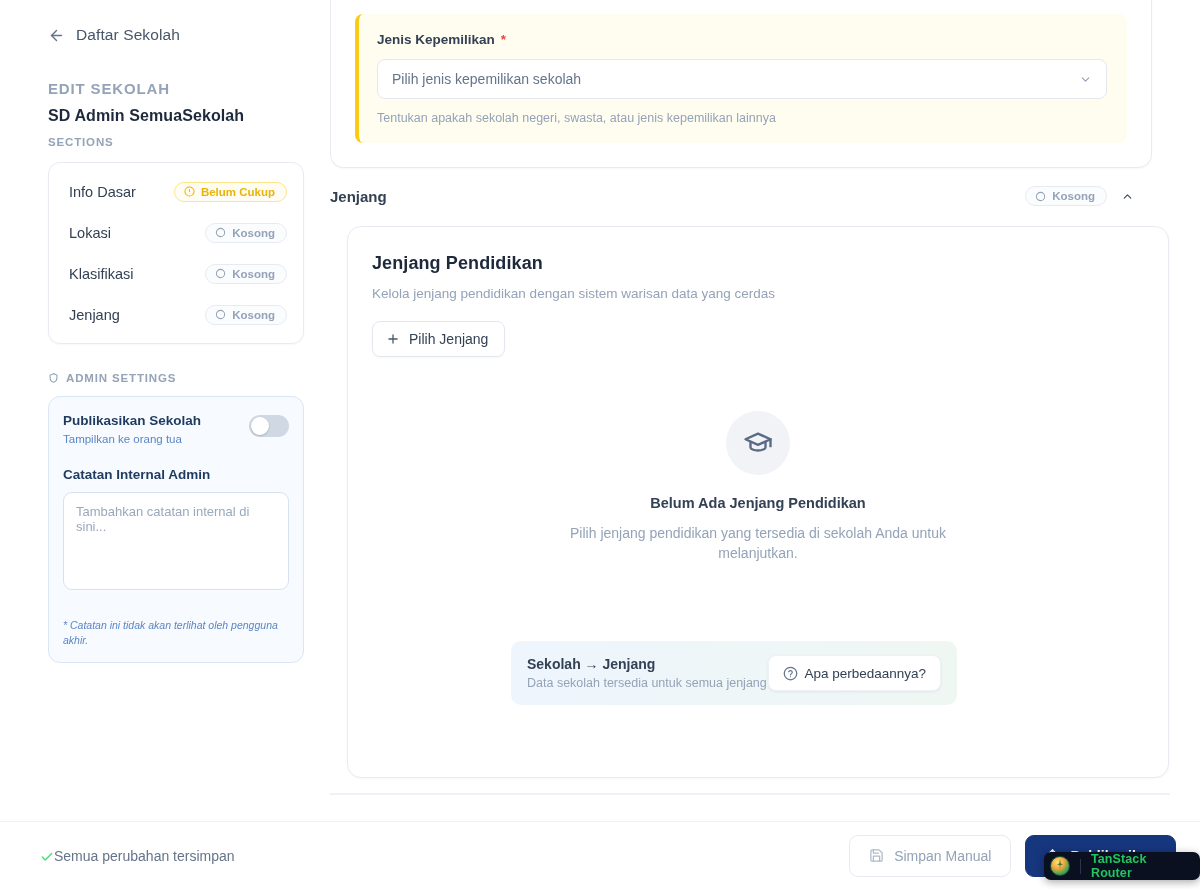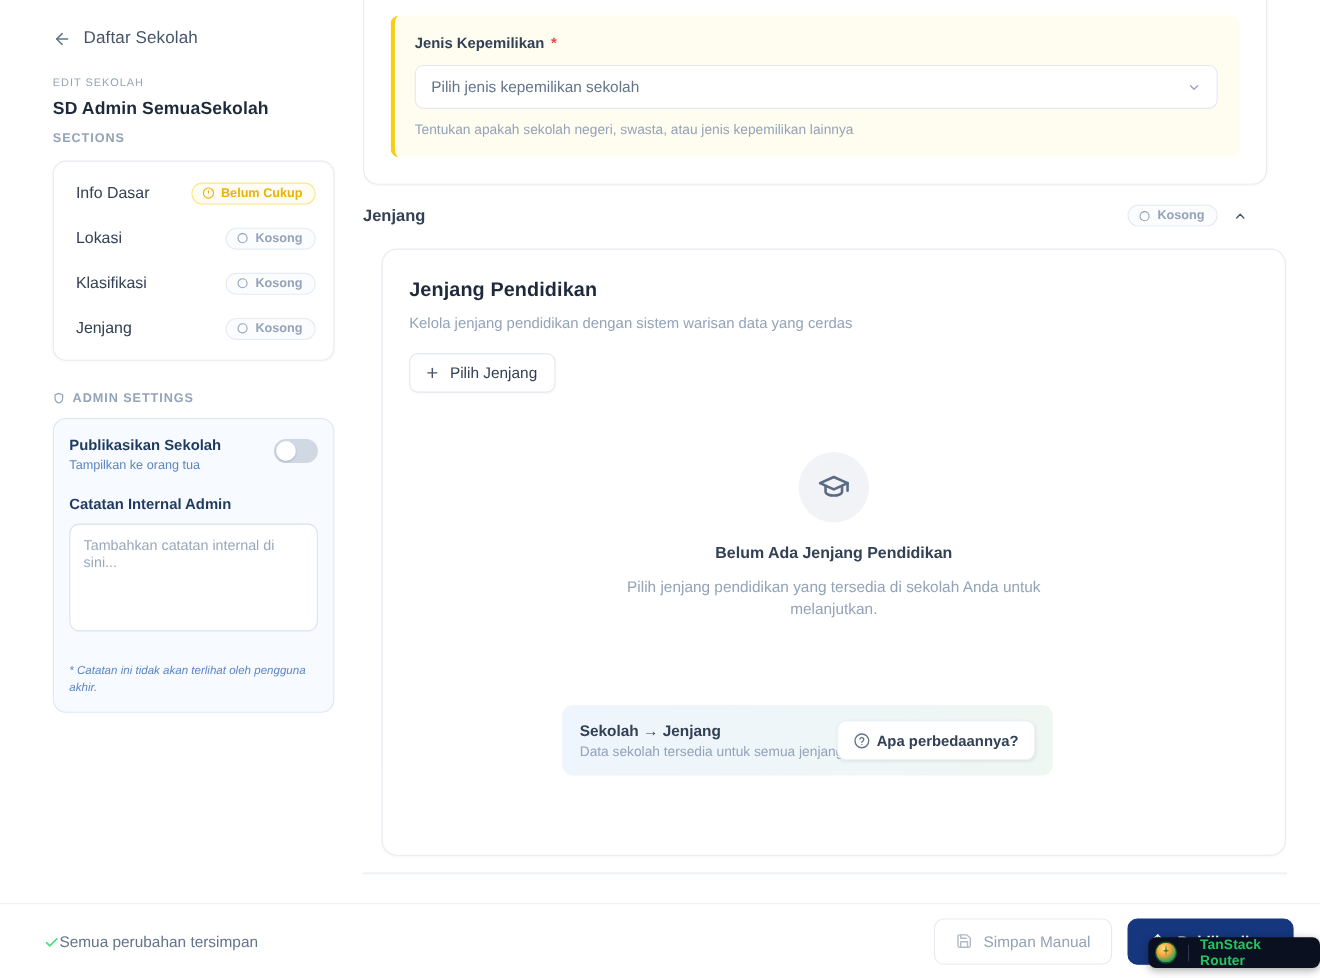--- a/index.html
+++ b/index.html
@@ -17,22 +17,22 @@
     background: #ffffff; padding: 18px 26px 0 48px;
   }
   .back-row {
     display: flex; align-items: center; gap: 11px;
     margin-top: 8px; cursor: pointer;
   }
   .back-arrow { width: 17px; height: 17px; color:#64748b; display:block; }
   .back-label { font-size: 15.5px; color:#475569; font-weight: 500; letter-spacing:.1px; }
 
   .kicker {
-    margin-top: 26px; font-size: 10px; letter-spacing: .85px;
-    color:#94a3b8; font-weight: 400;
+    margin-top: 36px; font-size: 15px; letter-spacing: .85px;
+    color:#94a3b8; font-weight: 700;
   }
   .school-name {
     margin-top: 10px; font-size: 16px; font-weight: 700; color:#1e293b;
     letter-spacing:.1px;
   }
   .sections-kicker {
     margin-top: 11px; font-size: 11.5px; letter-spacing: .85px;
     color:#94a3b8; font-weight: 700;
   }
 
@@ -168,21 +168,21 @@
     background: linear-gradient(90deg, #eef5fd 0%, #eff7f3 100%);
     display:flex; align-items:center; padding: 0 16px;
   }
   .ib-title { font-size: 14px; font-weight:700; color:#334155; }
   .ib-sub { margin-top: 4px; font-size: 12.5px; color:#94a3b8; }
   .ib-btn {
     position:absolute; right: 16px; top: 14px;
     display:inline-flex; align-items:center; gap:6px;
     height: 36px; padding: 0 14px; border-radius: 8px;
     background:#ffffff; border:1px solid #eef2f7;
-    font-size: 13.5px; font-weight:700; color:#334155; cursor:pointer;
+    font-size: 13.5px; font-weight:400; color:#334155; cursor:pointer;
     box-shadow: 0 1px 3px rgba(15,23,42,.07);
   }
   .qmark { width:15px; height:15px; color:#64748b; display:block; }
 
   .divider-line {
     position:absolute; left: 0; top: 793px; width: 840px; height: 2px;
     background:#eef1f6;
   }
 
   

